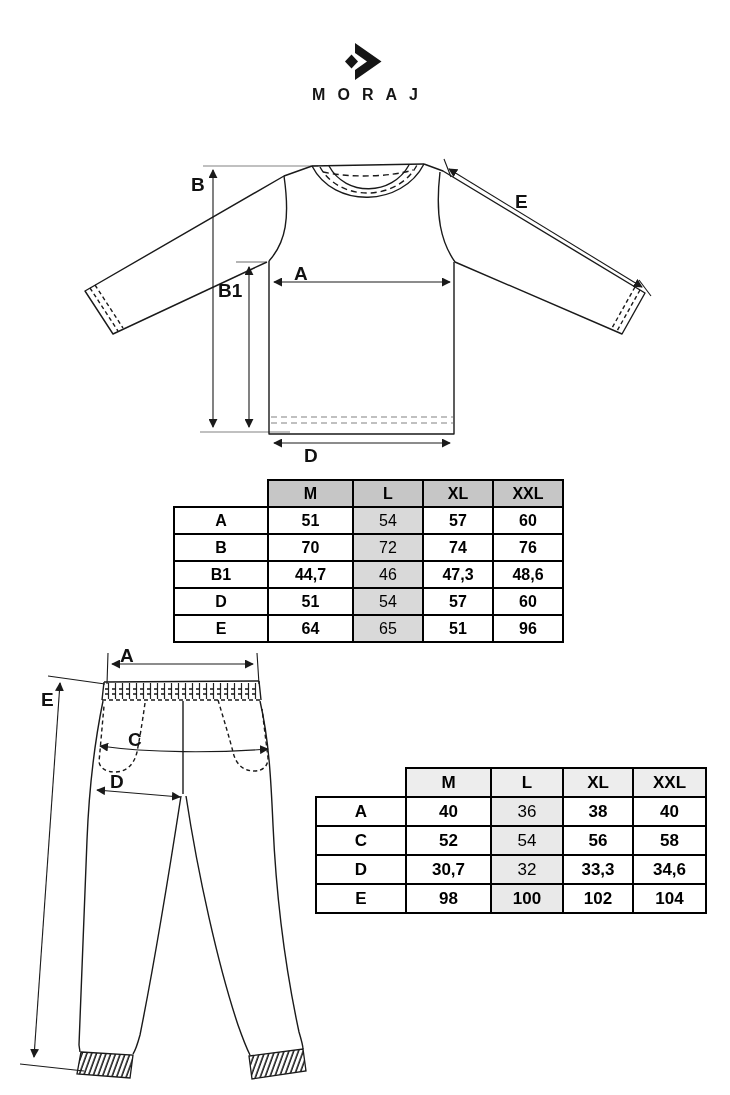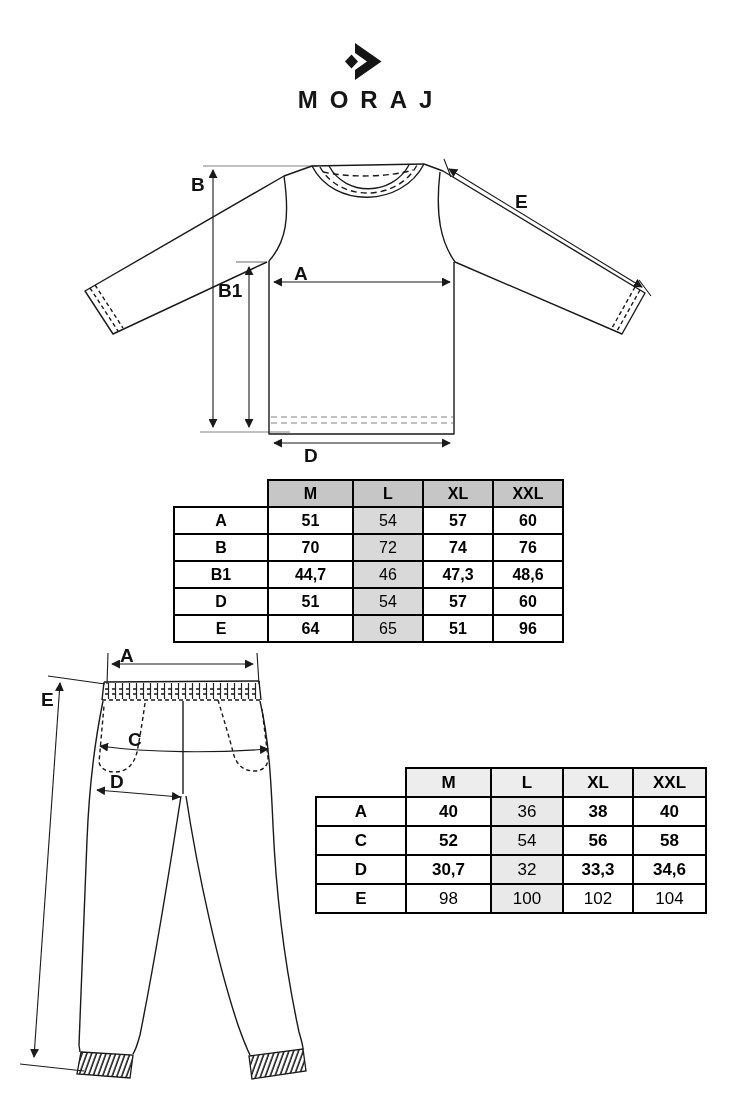--- a/index.html
+++ b/index.html
@@ -1,21 +1,21 @@
 <!DOCTYPE html>
 <html style="--diagram-line: #1a1a1a; --table-top-header-bg: #c6c6c6; --table-top-highlight-bg: #d9d9d9; --table-bottom-header-bg: #ededed; --table-bottom-highlight-bg: #e9e9e9;"><head>
 <meta charset="utf-8">
 <style>
   html,body{margin:0;padding:0;background:#fff;}
   .canvas{position:relative;width:730px;height:1095px;background:#fff;overflow:hidden;
           font-family:"Liberation Sans",sans-serif;color:#000;}
   
   .logo-icon{position:absolute;left:343px;top:41px;}
   .logo-text{position:absolute;left:0;right:0;top:86px;text-align:center;
-             font-size:24px;font-weight:700;letter-spacing:12px;text-indent:12px;color:#151515;}
+             font-size:16px;font-weight:700;letter-spacing:12px;text-indent:12px;color:#151515;}
   
   .diagrams{position:absolute;left:0;top:0;width:730px;height:1095px;}
   .ol{fill:none;stroke:var(--diagram-line,#1a1a1a);stroke-width:1.4;stroke-linejoin:round;}
   .dim{fill:none;stroke:var(--diagram-line,#1a1a1a);stroke-width:1.1;}
   .ext{fill:none;stroke:#828282;stroke-width:1.2;}
   .dash{stroke-dasharray:6 4;}
   .dashsm{stroke-dasharray:4 3;}
   .arr2{marker-start:url(#ah);marker-end:url(#ah);}
   .lbl{font:bold 19px "Liberation Sans",sans-serif;fill:#111;}
   .cuff{fill:url(#hatch);stroke:var(--diagram-line,#1a1a1a);stroke-width:1.3;}
@@ -26,21 +26,21 @@
   .size-table td.hl{font-weight:normal;}
   .size-table .blank{border:none;background:transparent;}
   .t1{left:173px;top:479px;font-size:16px;}
   .t1 th,.t1 td{height:25px;}
   .t1 th.size-col{background:var(--table-top-header-bg,#c6c6c6);}
   .t1 td.hl{background:var(--table-top-highlight-bg,#d9d9d9);}
   .t2{left:315px;top:767px;font-size:17px;}
   .t2 th,.t2 td{height:27px;}
   .t2 th.size-col{background:var(--table-bottom-header-bg,#ededed);}
   .t2 td.hl{background:var(--table-bottom-highlight-bg,#e9e9e9);}
-  .t2 tr.bold-row td{font-weight:normal;}
+  .t2 tr.bold-row td{font-weight:bold;}
 </style>
 </head>
 <body>
 
 <div class="canvas">
 
   <svg class="logo-icon" width="40" height="42" viewBox="0 0 40 42">
     <polygon points="8.5,13.5 15,20.5 8.5,27.5 2,20.5" fill="#151515"></polygon>
     <path d="M12,2 L38.5,20.5 L12,39 L12,29 L24,20.5 L12,12 Z" fill="#151515"></path>
   </svg>

